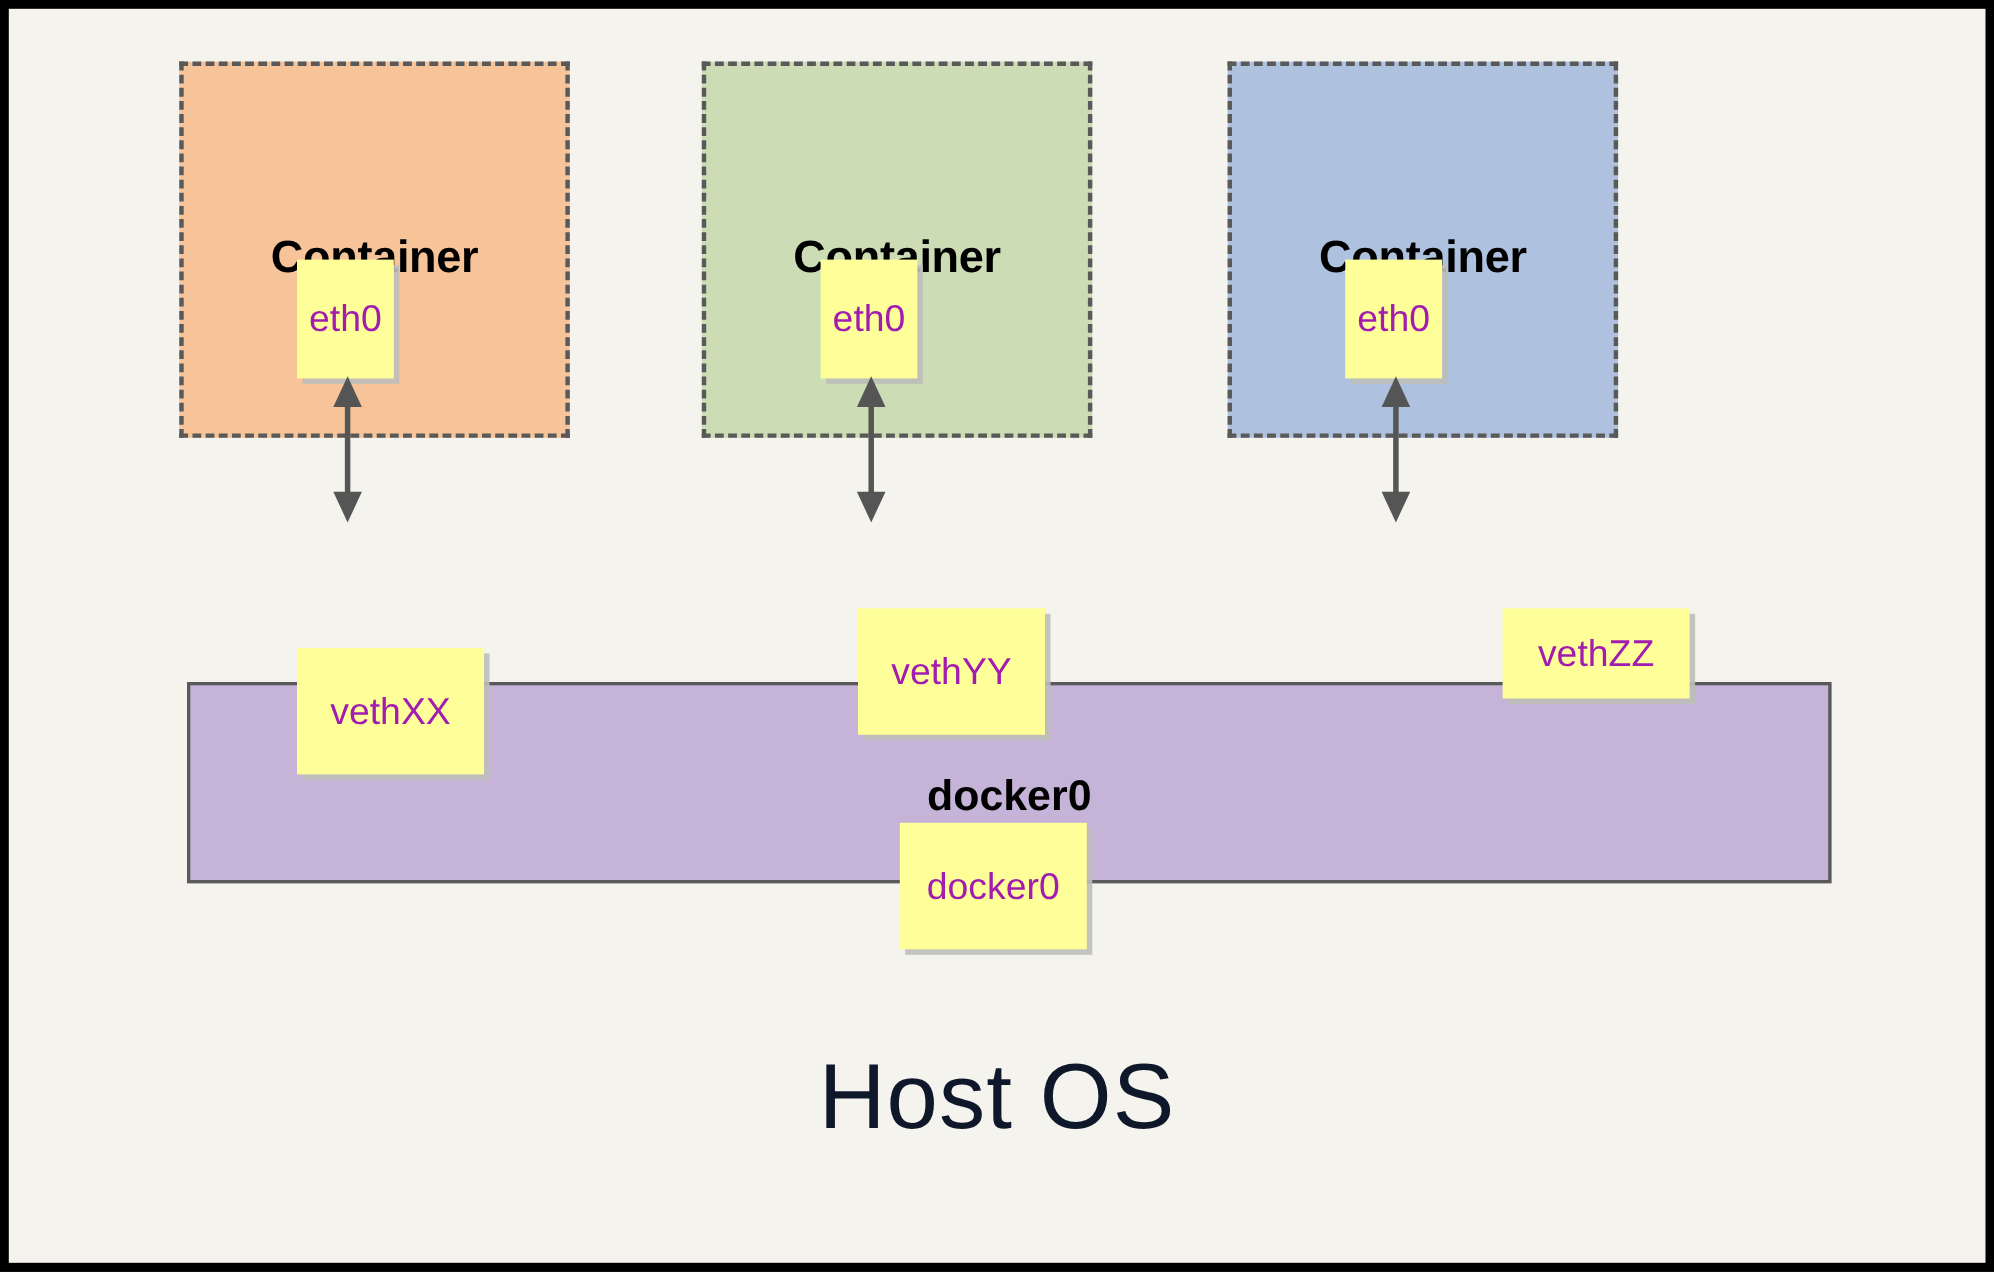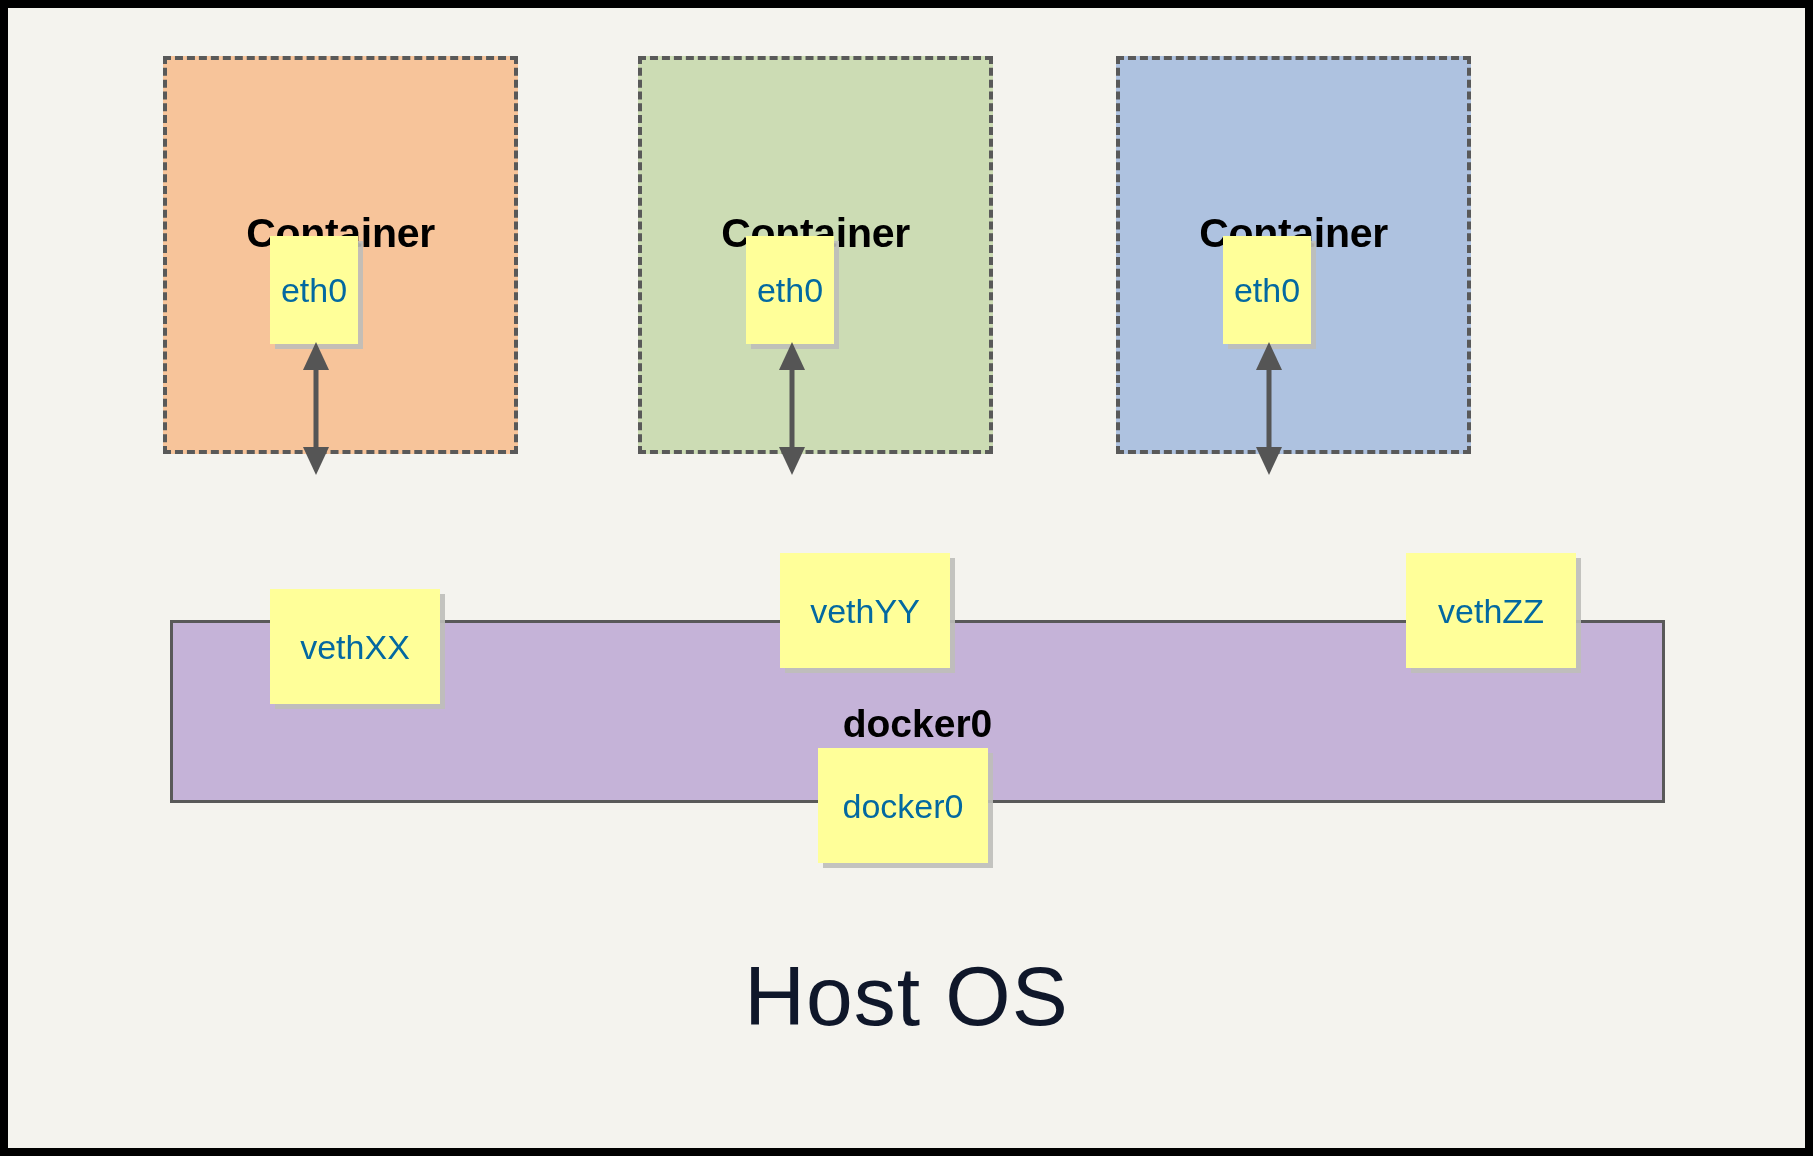--- a/index.html
+++ b/index.html
@@ -21,21 +21,21 @@
     width: 1797px; height: 1140px;
     background: #f4f3ee;
     overflow: hidden;
   }
 
   
   .container-box {
     position: absolute;
     border: 4px dashed #595959;
     width: 355px;
-    height: 398px;
+    height: 342px;
     top: 48px;
     padding-left: 36px;
   }
   .container-box .ctitle {
     position: absolute;
     left: 0; right: 0;
     top: 150px;
     text-align: center;
     font-size: 41px;
     font-weight: bold;
@@ -44,21 +44,21 @@
   }
 
   
   .note {
     position: absolute;
     background: #ffff99;
     box-shadow: 5px 5px 0 0 rgba(190,190,185,0.9);
     display: flex;
     align-items: center;
     justify-content: center;
-    color: #0369a1;
+    color: #a21caf;
     font-size: 34px;
     line-height: 1;
   }
 
   
   .arrow-svg { position: absolute; overflow: visible; }
 
   
   #docker-bar {
     position: absolute;
@@ -155,21 +155,21 @@
     <div id="docker-bar">
       <div id="docker-bar-label">docker0</div>
     </div>
 
     <div class="note" style="left:262px; top:545px; width:170px; height:115px;margin-top:36px;">
       <span>vethXX</span>
     </div>
     <div class="note" style="left:772px; top:545px; width:170px; height:115px;">
       <span>vethYY</span>
     </div>
-    <div class="note" style="left:1358px; top:545px; width:170px; height:115px;margin-left:40px;">
+    <div class="note" style="left:1358px; top:545px; width:170px; height:82px;">
       <span>vethZZ</span>
     </div>
 
     <div class="note" style="left:810px; top:740px; width:170px; height:115px;">
       <span>docker0</span>
     </div>
 
 
     <div id="host-os">Host OS</div>
 

